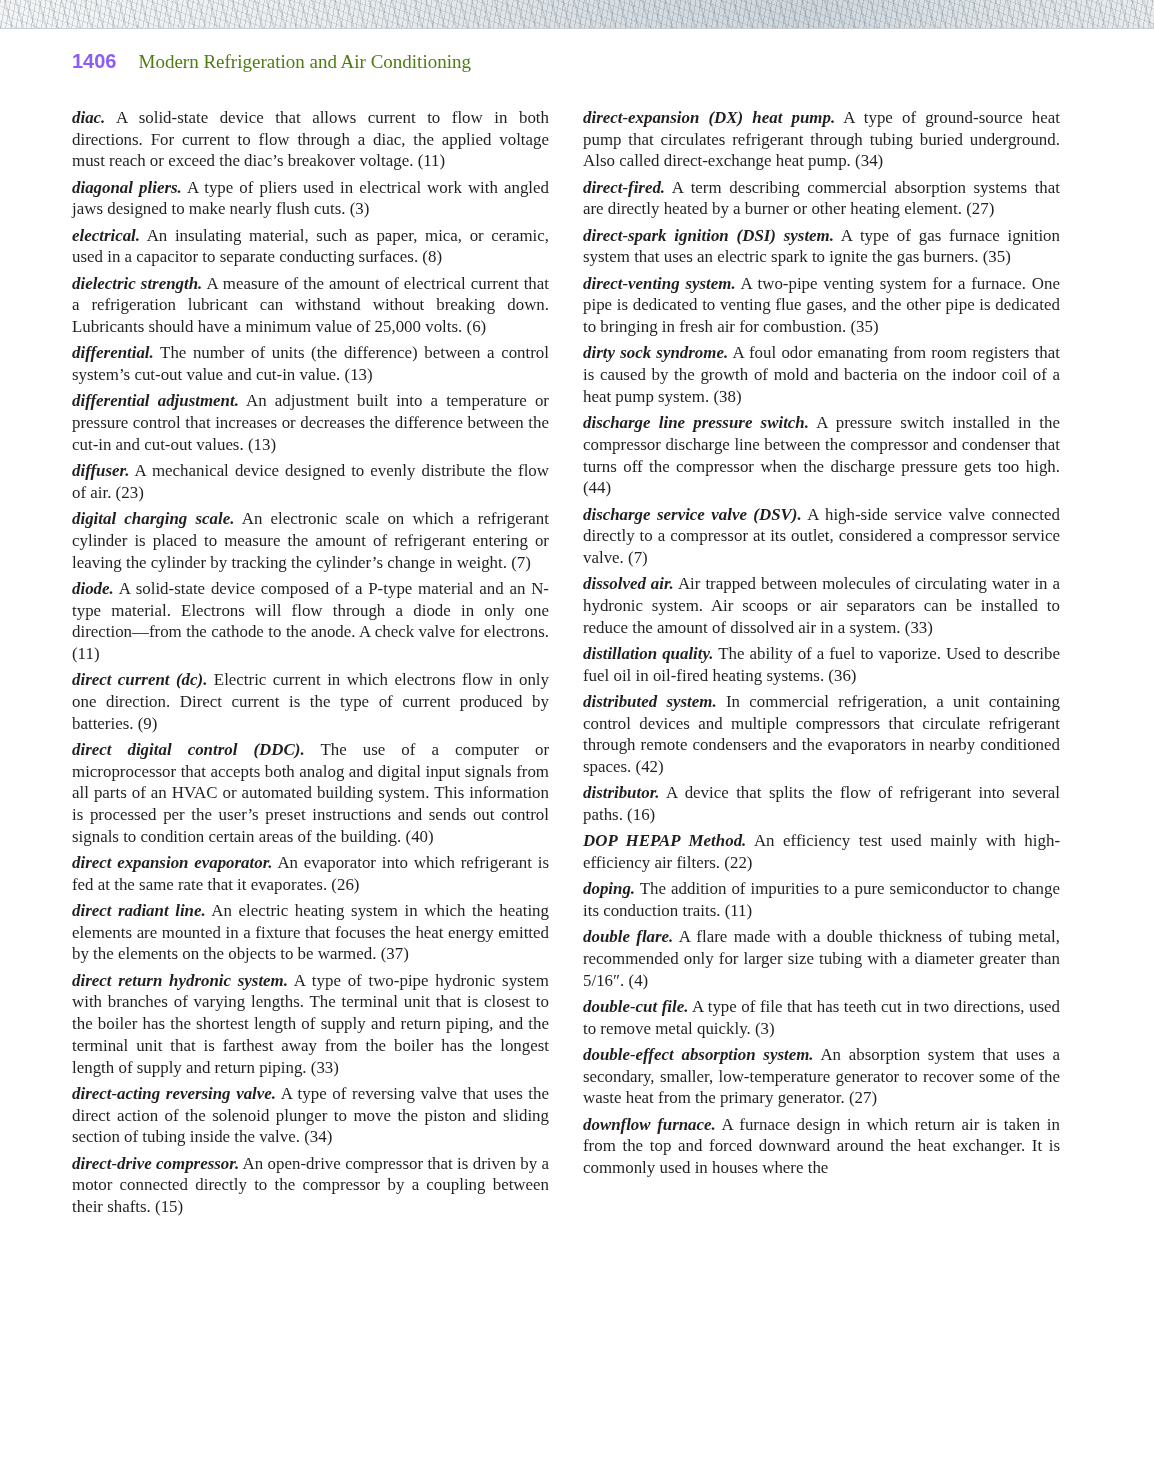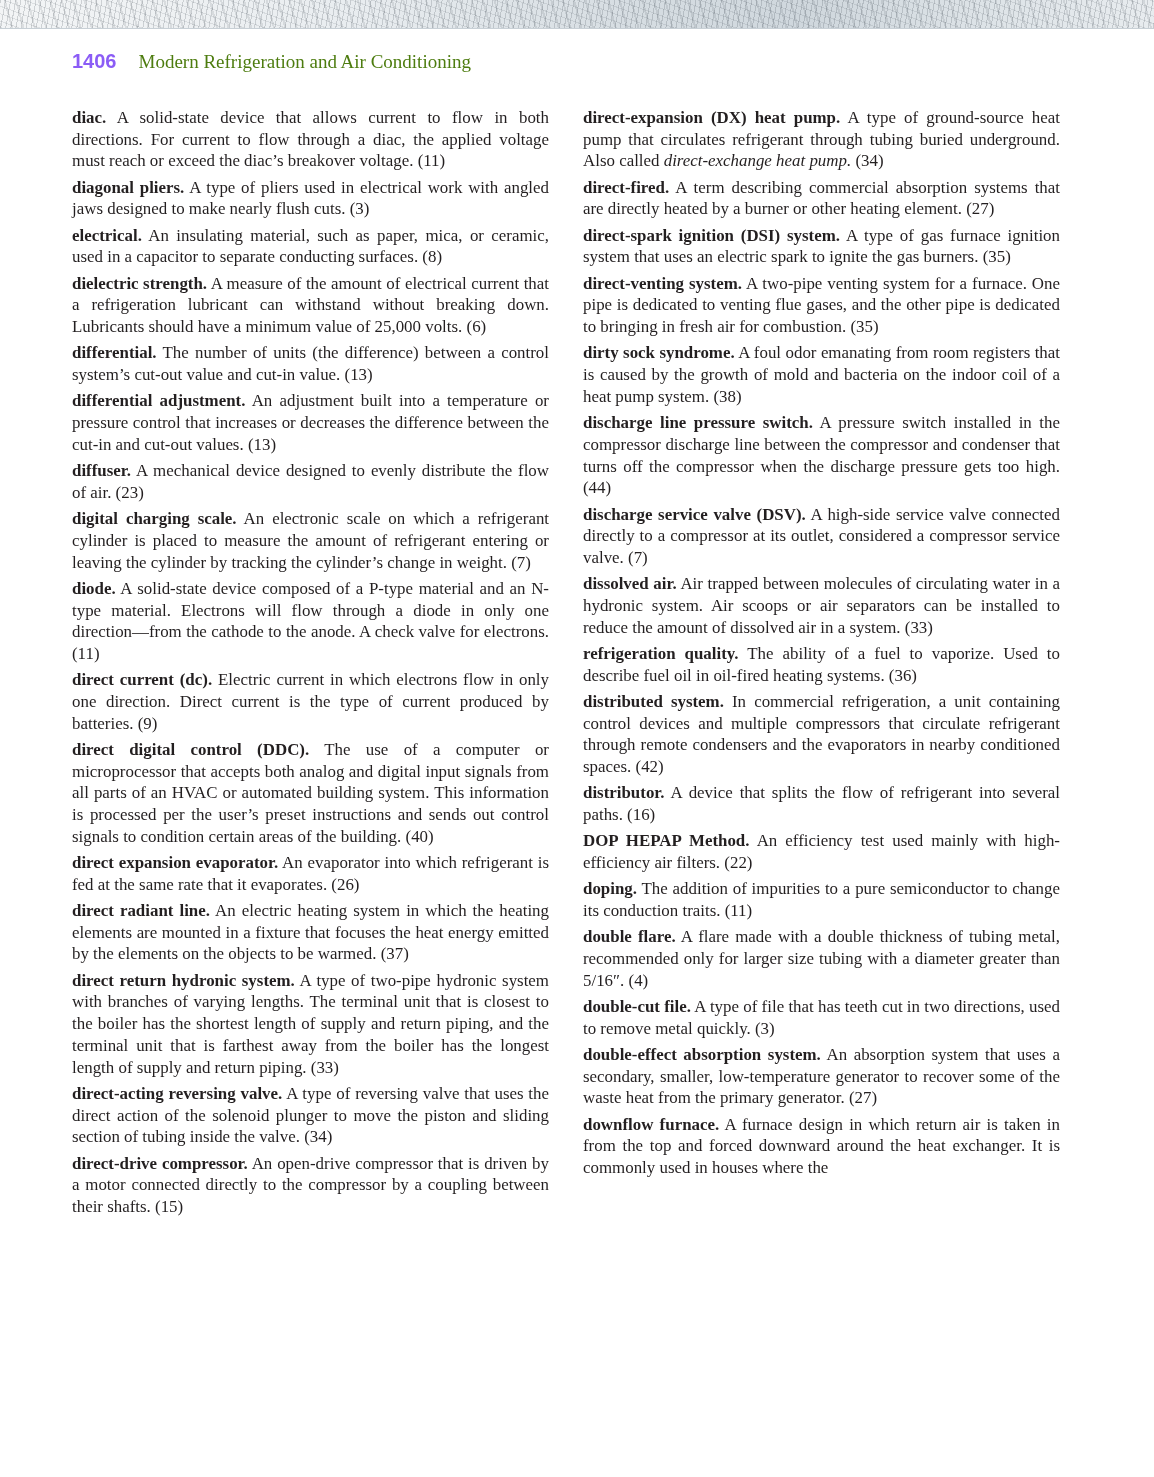--- a/index.html
+++ b/index.html
@@ -61,24 +61,24 @@
     .col-left { left: 72px; }
     .col-right { left: 583px; }
     .entry {
       margin: 0 0 4.6px 0;
       font-size: 16.9px;
       line-height: 21.7px;
       text-align: justify;
       hyphens: manual;
     }
     .term {
+      font-style: italic;
       font-weight: bold;
     }
     .alt {
-      font-style: italic;
       margin-top: 40px;
     }
   </style>
 </head>
 <body>
 
 <div class="texture-band"></div>
 
 <div class="running-head">
   <span class="page-number">1406</span>
@@ -106,21 +106,21 @@
 
 <div class="column col-right">
   <p class="entry"><span class="term">direct-expansion (DX) heat pump.</span> <span>A type of ground-source heat pump that circulates refrigerant through tubing buried underground. Also called</span> <span class="alt">direct-exchange heat pump.</span> <span>(34)</span></p>
   <p class="entry"><span class="term">direct-fired.</span> <span>A term describing commercial absorption systems that are directly heated by a burner or other heating element. (27)</span></p>
   <p class="entry"><span class="term">direct-spark ignition (DSI) system.</span> <span>A type of gas furnace ignition system that uses an electric spark to ignite the gas burners. (35)</span></p>
   <p class="entry"><span class="term">direct-venting system.</span> <span>A two-pipe venting system for a furnace. One pipe is dedicated to venting flue gases, and the other pipe is dedicated to bringing in fresh air for combustion. (35)</span></p>
   <p class="entry"><span class="term">dirty sock syndrome.</span> <span>A foul odor emanating from room registers that is caused by the growth of mold and bacteria on the indoor coil of a heat pump system. (38)</span></p>
   <p class="entry"><span class="term">discharge line pressure switch.</span> <span>A pressure switch installed in the compressor discharge line between the compressor and condenser that turns off the compressor when the discharge pressure gets too high. (44)</span></p>
   <p class="entry"><span class="term">discharge service valve (DSV).</span> <span>A high-side service valve connected directly to a compressor at its outlet, considered a compressor service valve. (7)</span></p>
   <p class="entry"><span class="term">dissolved air.</span> <span>Air trapped between molecules of circulating water in a hydronic system. Air scoops or air separators can be installed to reduce the amount of dissolved air in a system. (33)</span></p>
-  <p class="entry"><span class="term">refrigeration quality.</span> <span>The ability of a fuel to vaporize. Used to describe fuel oil in oil-fired heating systems. (36)</span></p>
+  <p class="entry"><span class="term">distillation quality.</span> <span>The ability of a fuel to vaporize. Used to describe fuel oil in oil-fired heating systems. (36)</span></p>
   <p class="entry"><span class="term">distributed system.</span> <span>In commercial refrigeration, a unit containing control devices and multiple compressors that circulate refrigerant through remote condensers and the evaporators in nearby conditioned spaces. (42)</span></p>
   <p class="entry"><span class="term">distributor.</span> <span>A device that splits the flow of refrigerant into several paths. (16)</span></p>
   <p class="entry"><span class="term">DOP HEPAP Method.</span> <span>An efficiency test used mainly with high-efficiency air filters. (22)</span></p>
   <p class="entry"><span class="term">doping.</span> <span>The addition of impurities to a pure semiconductor to change its conduction traits. (11)</span></p>
   <p class="entry"><span class="term">double flare.</span> <span>A flare made with a double thickness of tubing metal, recommended only for larger size tubing with a diameter greater than 5/16″. (4)</span></p>
   <p class="entry"><span class="term">double-cut file.</span> <span>A type of file that has teeth cut in two directions, used to remove metal quickly. (3)</span></p>
   <p class="entry"><span class="term">double-effect absorption system.</span> <span>An absorption system that uses a secondary, smaller, low-temperature generator to recover some of the waste heat from the primary generator. (27)</span></p>
   <p class="entry"><span class="term">downflow furnace.</span> <span>A furnace design in which return air is taken in from the top and forced downward around the heat exchanger. It is commonly used in houses where the</span></p>
 </div>
 

